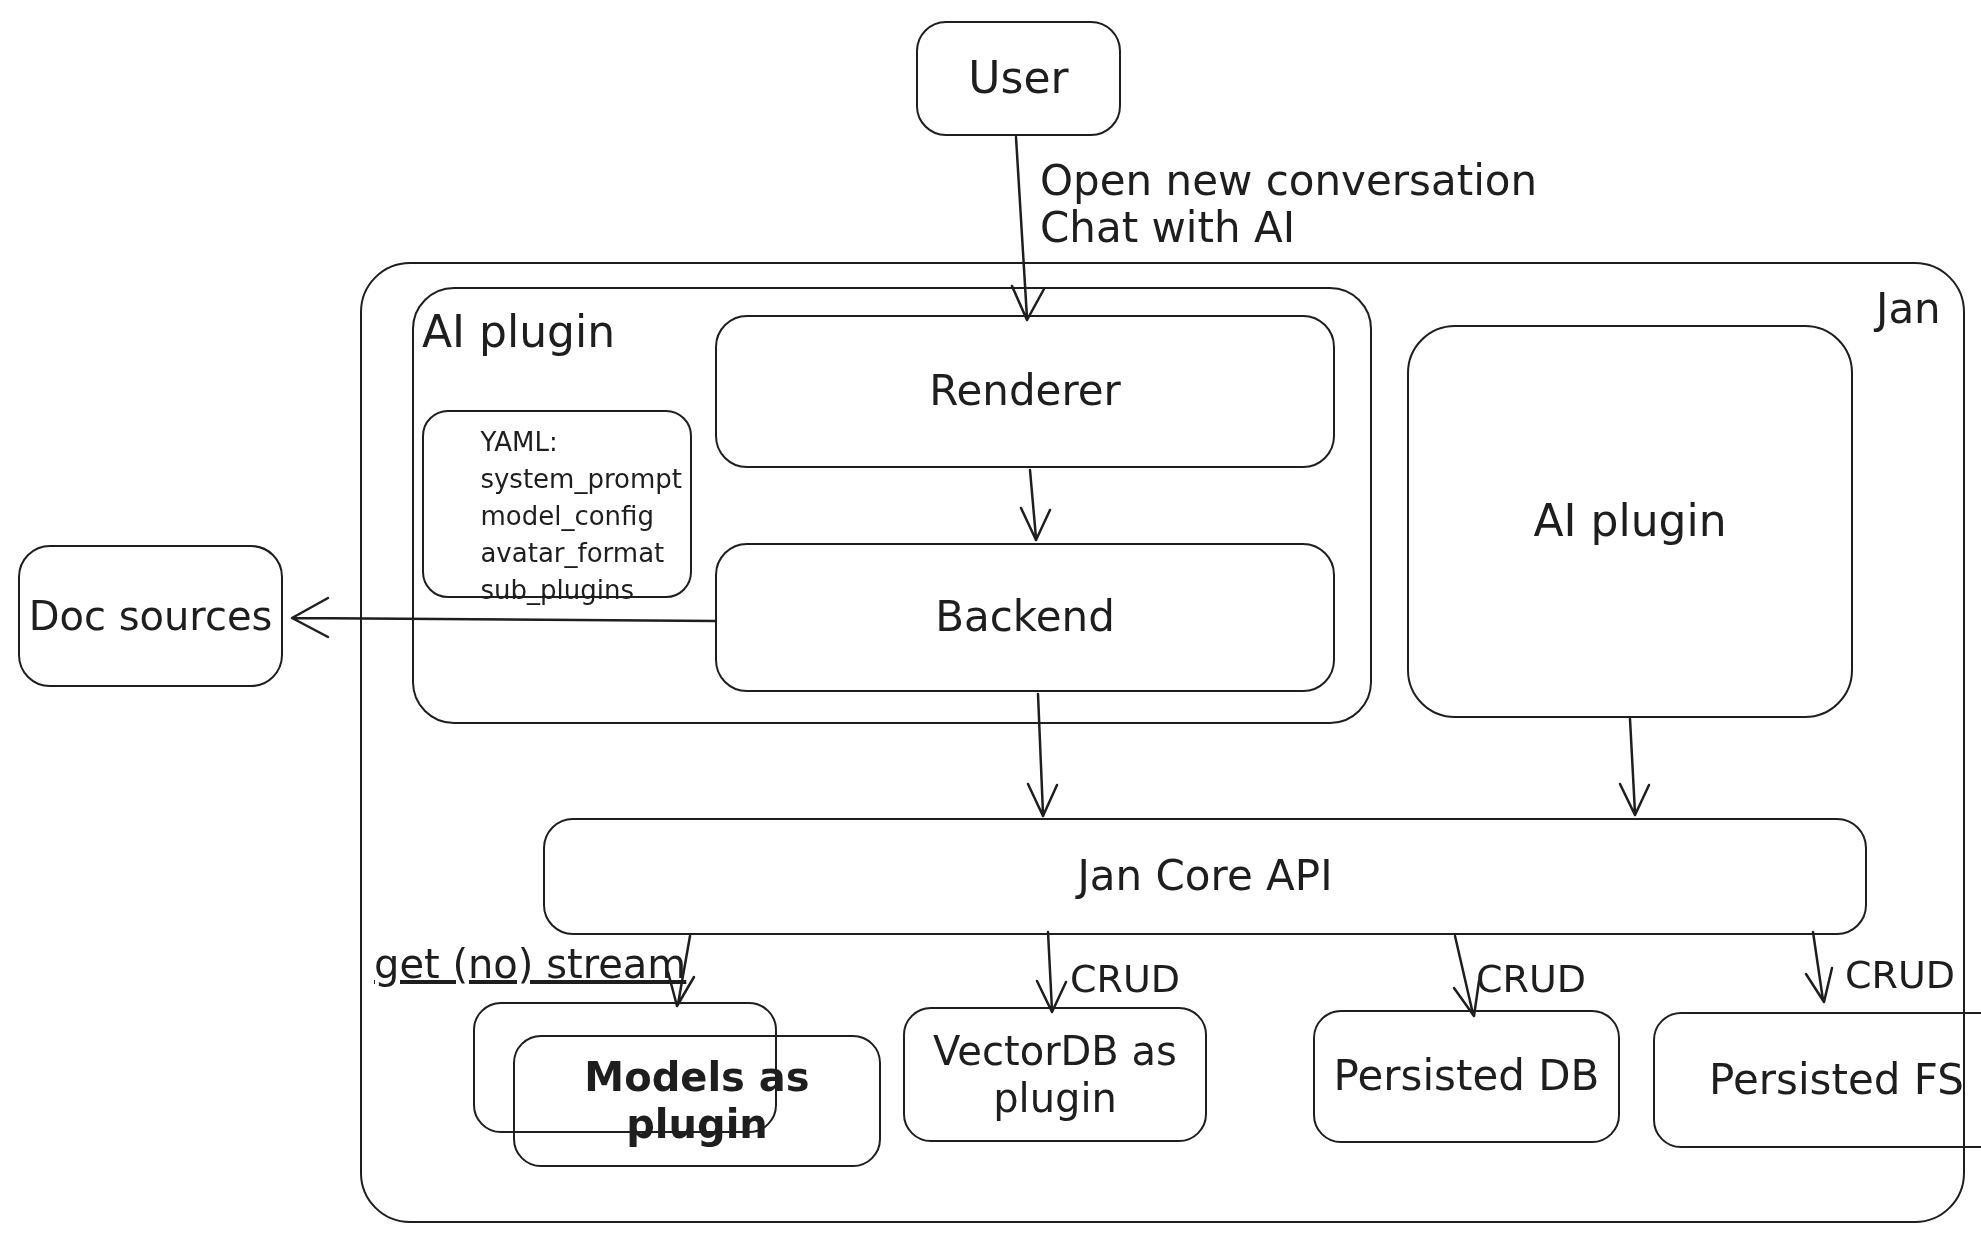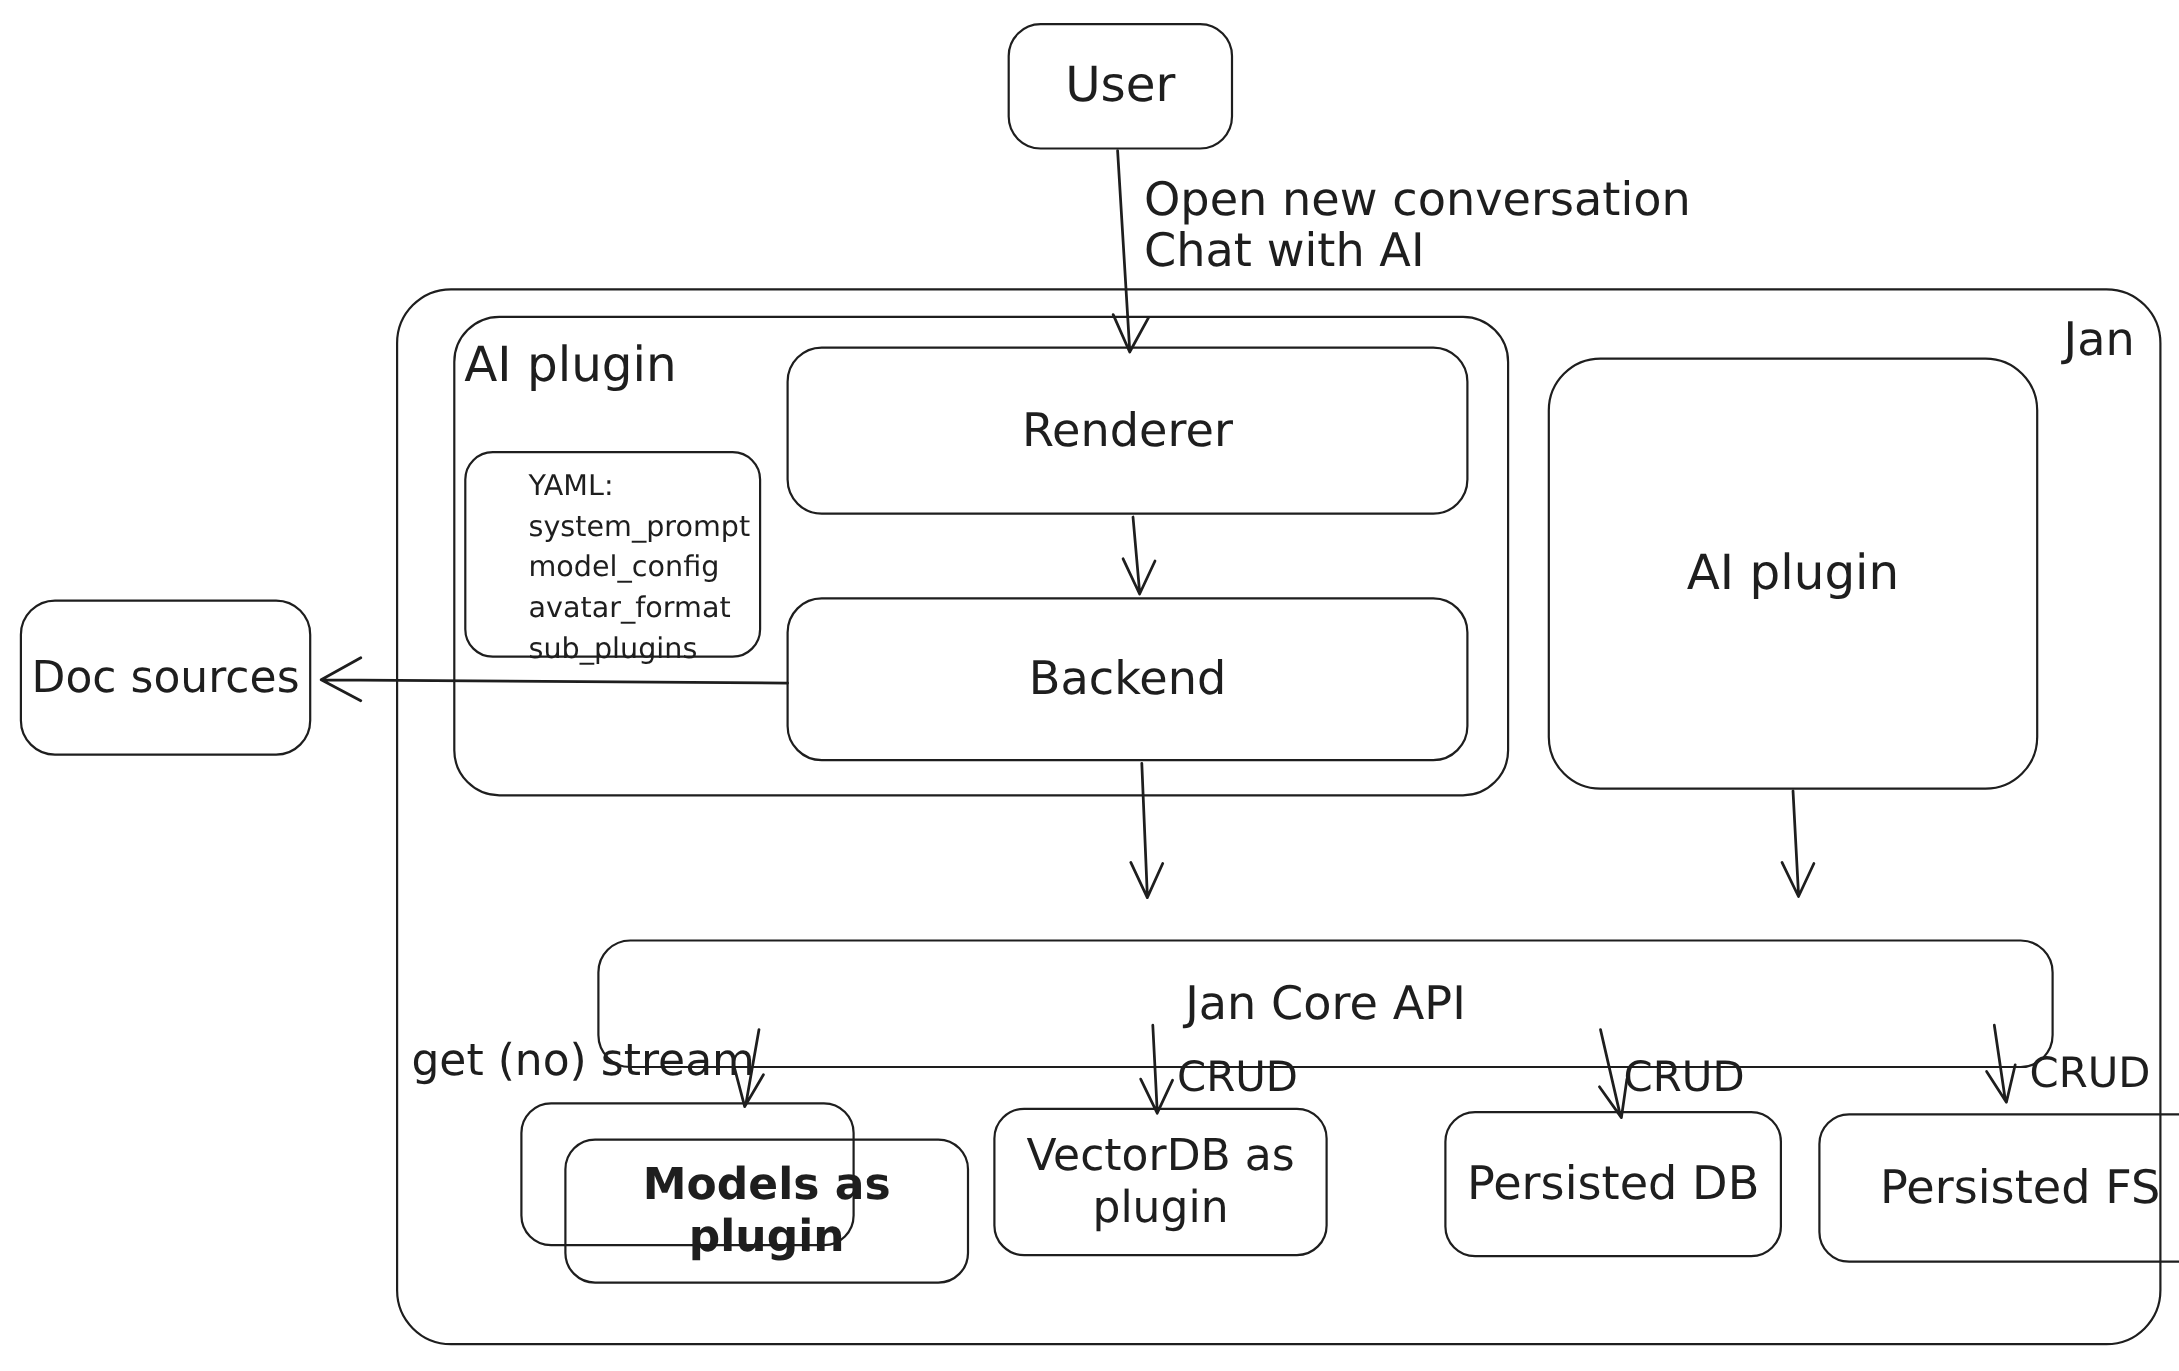--- a/index.html
+++ b/index.html
@@ -35,22 +35,22 @@
   #jan-label       { left: 1876px; top: 284px;  font-size: 42px; }
   #ai-plugin-left  { left: 412px;  top: 287px;  width: 960px;  height: 437px; border-radius: 42px; }
   #ai-plugin-left-label { left: 422px; top: 306px; font-size: 44px; }
   #renderer-box    { left: 715px;  top: 315px;  width: 620px;  height: 153px; border-radius: 32px; font-size: 42px; }
   #yaml-box        { left: 422px;  top: 410px;  width: 270px;  height: 188px; border-radius: 26px;
                      font-size: 26px; line-height: 37px; padding: 12px 8px 8px 20px;
                      align-items: flex-start; justify-content: flex-end; text-align: left; }
   #backend-box     { left: 715px;  top: 543px;  width: 620px;  height: 149px; border-radius: 32px; font-size: 42px; }
   #doc-sources-box { left: 18px;   top: 545px;  width: 265px;  height: 142px; border-radius: 32px; font-size: 40px; }
   #ai-plugin-right { left: 1407px; top: 325px;  width: 446px;  height: 393px; border-radius: 48px; font-size: 44px; }
-  #jan-core-api    { left: 543px;  top: 818px;  width: 1324px; height: 117px; border-radius: 30px; font-size: 42px; margin-top: 36px; }
-  #get-stream-label{ left: 374px;  top: 941px;  font-size: 40px; }
+  #jan-core-api    { left: 543px;  top: 818px;  width: 1324px; height: 117px; border-radius: 30px; font-size: 42px; }
+  #get-stream-label{ left: 374px;  top: 941px;  font-size: 40px; text-decoration: underline; }
   #models-outer    { left: 473px;  top: 1002px; width: 304px;  height: 131px; border-radius: 28px; }
   #models-inner    { left: 513px;  top: 1035px; width: 368px;  height: 132px; border-radius: 28px; font-size: 40px; line-height: 47px; font-weight: bold; }
   #vectordb-box    { left: 903px;  top: 1007px; width: 304px;  height: 135px; border-radius: 28px; font-size: 40px; line-height: 47px; }
   #persisted-db-box{ left: 1313px; top: 1010px; width: 307px;  height: 133px; border-radius: 28px; font-size: 42px; }
   #persisted-fs-box{ left: 1653px; top: 1012px; width: 367px;  height: 136px; border-radius: 28px; font-size: 42px; }
   #crud-label-1    { left: 1070px; top: 957px;  font-size: 38px; }
   #crud-label-2    { left: 1476px; top: 957px;  font-size: 38px; }
   #crud-label-3    { left: 1845px; top: 953px;  font-size: 38px; }
   #flow-note-line1 { left: 1040px; top: 156px;  font-size: 42px; }
   #flow-note-line2 { left: 1040px; top: 203px;  font-size: 42px; }

